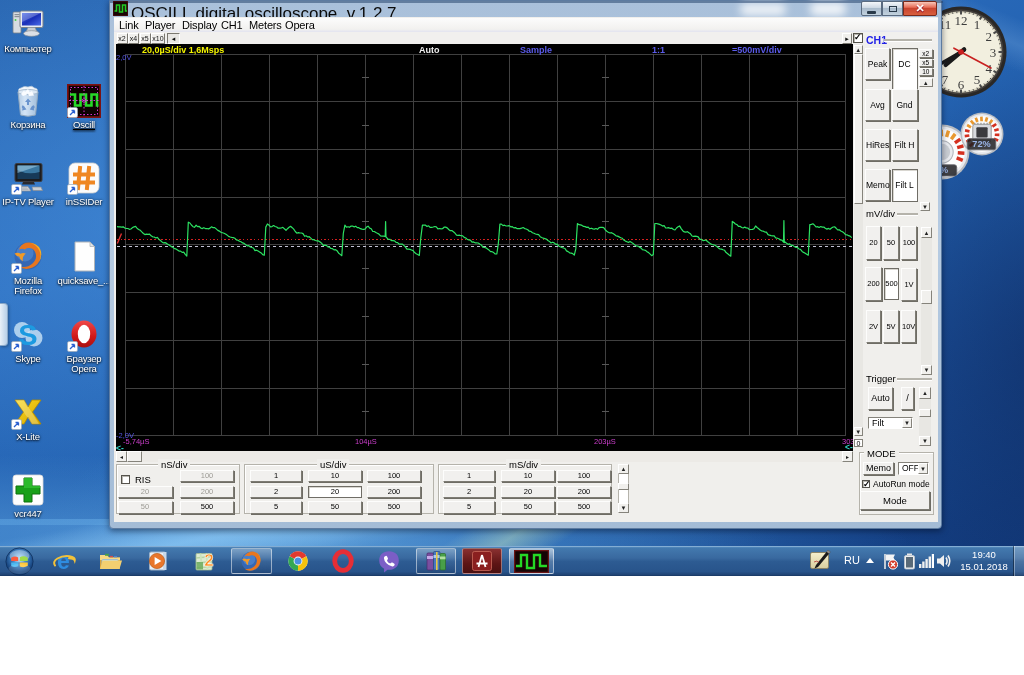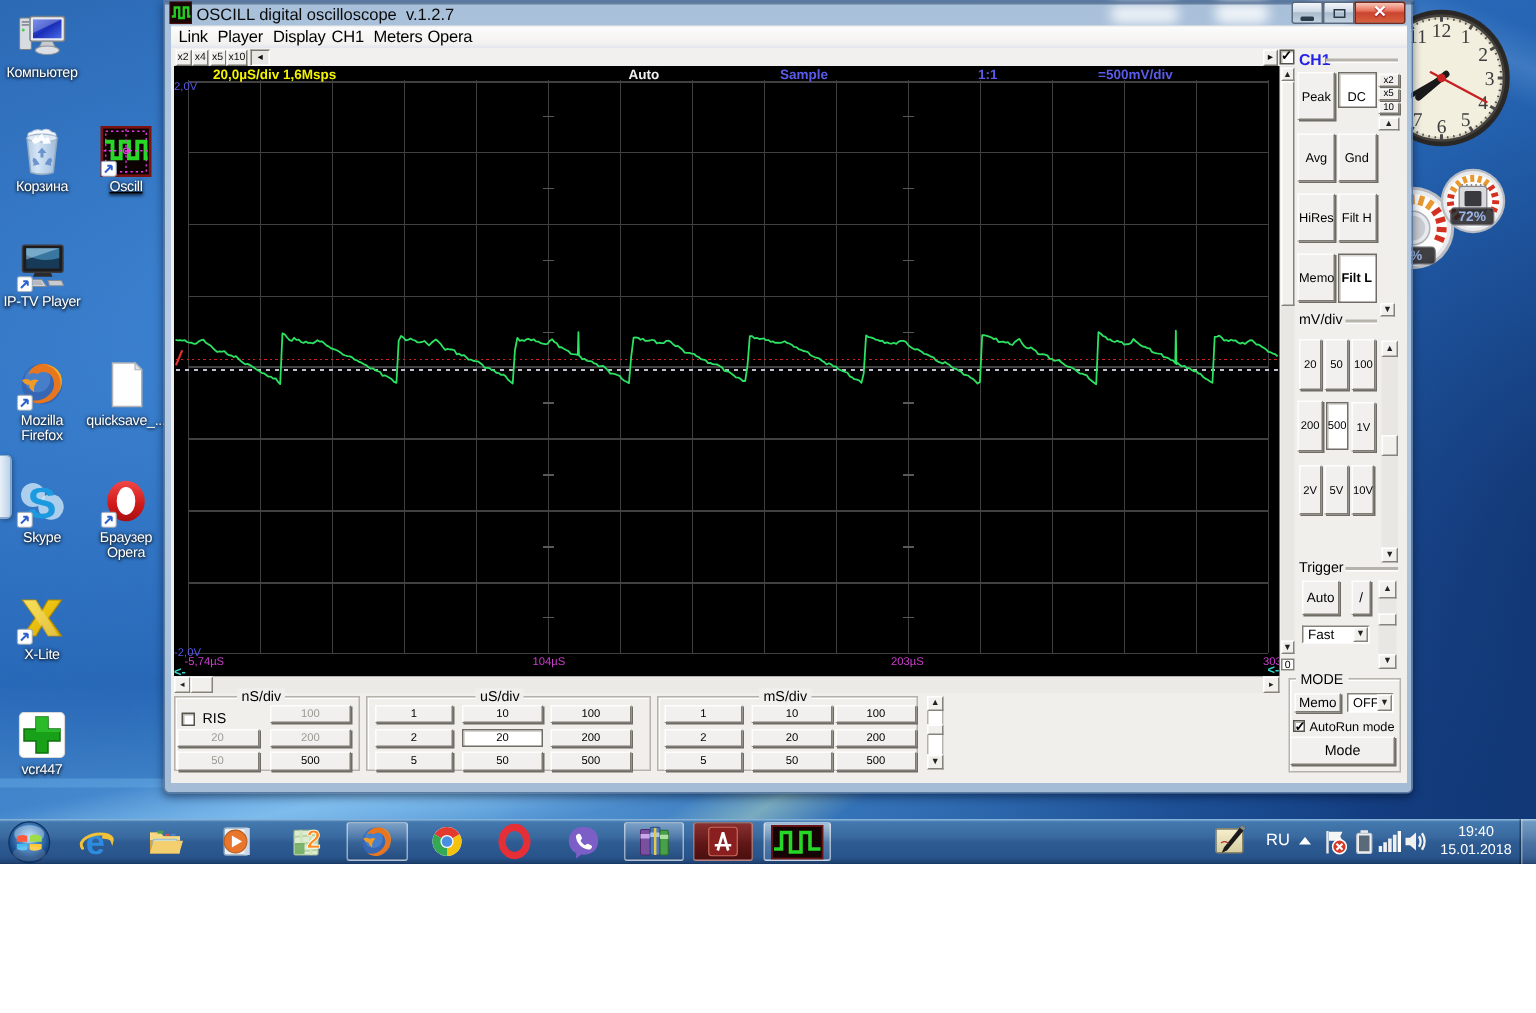--- a/index.html
+++ b/index.html
@@ -123,20 +123,39 @@
 <g stroke="#9a9ea4" stroke-width="0.7">
           <path d="M6,27 L16.5,27 M6.8,28.3 L17.5,28.3"></path>
         </g>
 <path d="M21,26 L30,26 L31.5,29.5 L22,29.5 Z" fill="#c8ccd2" stroke="#888c92" stroke-width="0.7"></path>
 <g transform="translate(0,23)">
           <rect x="0.5" y="0.5" width="10" height="10" rx="1.5" fill="#fff" stroke="#9aa8b8" stroke-width="0.7"></rect>
 <path d="M3,8 L7.5,3.5 M7.5,3.5 L4.5,3.5 M7.5,3.5 L7.5,6.5" stroke="#2a5fd0" stroke-width="1.3" fill="none"></path>
         </g>
       </svg>
       <div class="lbl">IP-TV Player</div>
+    </div>
+ <div class="dico" style="left:48px;top:161px;">
+      <svg width="34" height="34" viewBox="0 0 34 34">
+<rect x="2" y="2" width="30" height="30" rx="6" fill="#fbfbfb" stroke="#d0d0d0" stroke-width="0.8"></rect>
+<g stroke="#f08built" stroke-width="0"></g>
+<g stroke="#ef8722" stroke-width="4" stroke-linecap="square">
+<line x1="13" y1="7" x2="11" y2="27"></line>
+          <line x1="22" y1="7" x2="20" y2="27"></line>
+        </g>
+<g stroke="#ef8722" stroke-width="4">
+          <line x1="6" y1="13.5" x2="28" y2="13.5"></line>
+          <line x1="6" y1="21.5" x2="28" y2="21.5"></line>
+        </g>
+<g transform="translate(0,23)">
+          <rect x="0.5" y="0.5" width="10" height="10" rx="1.5" fill="#fff" stroke="#9aa8b8" stroke-width="0.7"></rect>
+<path d="M3,8 L7.5,3.5 M7.5,3.5 L4.5,3.5 M7.5,3.5 L7.5,6.5" stroke="#2a5fd0" stroke-width="1.3" fill="none"></path>
+        </g>
+      </svg>
+      <div class="lbl">inSSIDer</div>
     </div>
  <div class="dico" style="left:-8px;top:240px;">
       <svg width="34" height="34" viewBox="0 0 34 34">
 <circle cx="17" cy="16" r="13.5" fill="#3567b4"></circle>
 <circle cx="14" cy="13" r="8.5" fill="#4a82cc" opacity="0.85"></circle>
 <path d="M15,2.8 Q21,1.5 26,6 Q31,10.5 29.5,17.5 Q28,24.5 21.5,27.5 Q14,30.8 8,26.5 Q16,28.5 21.5,23.5 Q26.5,18.8 24.5,13 Q23,8.5 18.8,8 Q15.8,7.6 14,9.4 Q10.8,7.8 7.8,9.8 Q9.8,4.2 15,2.8 Z" fill="#e8761e"></path>
 <path d="M17,2.6 Q25,3.5 28.3,10.5 Q31,16.5 27.5,22.5 Q32,16 29.3,9.5 Q26.5,3.2 17,2.6 Z" fill="#f8b020"></path>
 <path d="M3.6,13.5 Q7,11.8 9.5,13.8 Q12,12.2 14.8,13.5 Q11,16.5 11.8,21.5 Q8.8,19.8 8.2,16.5 Q5.8,16.8 3.6,13.5 Z" fill="#f09a28"></path>
 <g transform="translate(0,23)">
           <rect x="0.5" y="0.5" width="10" height="10" rx="1.5" fill="#fff" stroke="#9aa8b8" stroke-width="0.7"></rect>
@@ -346,21 +365,21 @@
  <div id="win">
       <div style="position:absolute;left:630px;top:2px;width:46px;height:13px;background:rgba(255,255,255,0.75);filter:blur(4px);border-radius:6px;"></div>
  <div style="position:absolute;left:700px;top:1px;width:36px;height:14px;background:rgba(255,255,255,0.8);filter:blur(4px);border-radius:6px;"></div>
  <div style="position:absolute;left:762px;top:2px;width:30px;height:13px;background:rgba(255,255,255,0.7);filter:blur(4px);border-radius:6px;"></div>
  <div style="position:absolute;left:0px;top:0px;width:833px;height:2px;background:rgba(40,70,110,0.55);"></div>
     </div>
  <svg id="appicon" style="position:absolute;left:113px;top:1px" width="15" height="15" viewBox="0 0 15 15">
   <rect x="0" y="0" width="15" height="15" fill="#1a0505" stroke="#5a1010" stroke-width="1"></rect>
   <polyline points="1.5,10 3.5,10 3.5,4 6.5,4 6.5,11 9.5,11 9.5,4 12.5,4 12.5,10 14,10" fill="none" stroke="#22cc22" stroke-width="1.6"></polyline>
  </svg>
- <div id="title" style="position:absolute;left:131px;top:3.5px;font-size:11px;color:#0a0a0a;">OSCILL digital oscilloscope&nbsp; v.1.2.7</div>
+ <div id="title" style="position:absolute;left:131px;top:3.5px;font-size:17px;color:#0a0a0a;">OSCILL digital oscilloscope&nbsp; v.1.2.7</div>
  <div style="position:absolute;left:861px;top:1px;width:21px;height:15px;background:linear-gradient(to bottom,#f4f7fa,#cdd8e4 45%,#aabccd 50%,#c3d2de);border:1px solid #5a6b80;border-radius:2px 0 0 2px;">
    <div style="position:absolute;left:5px;top:9px;width:9px;height:3px;background:#2a3a4a;border-radius:1px;"></div>
     </div>
  <div style="position:absolute;left:882px;top:1px;width:21px;height:15px;background:linear-gradient(to bottom,#f4f7fa,#cdd8e4 45%,#aabccd 50%,#c3d2de);border:1px solid #5a6b80;">
    <div style="position:absolute;left:6px;top:4px;width:8px;height:6px;border:1.5px solid #2a3a4a;"></div>
     </div>
  <div style="position:absolute;left:903px;top:1px;width:34px;height:15px;background:linear-gradient(to bottom,#f7c6b8,#e8705a 40%,#c94530 50%,#d95f3e);border:1px solid #7a2a1a;border-radius:0 2px 2px 0;color:#fff;font-size:11px;font-weight:bold;text-align:center;line-height:13px;text-shadow:0 1px 1px #802;">✕</div>
  <div id="client" style="position:absolute;left:114px;top:17px;width:824px;height:505px;background:#f0efec;"></div>
  <div id="menubar" style="position:absolute;left:114px;top:18px;width:824px;height:14px;background:linear-gradient(to bottom,#fcfcfc,#f2f1ef 80%,#e2e4f0);font-size:11px;letter-spacing:-0.15px;color:#000;">
    <span class="mi" style="left:5px;">Link</span>
@@ -444,31 +463,31 @@
 </g>
 </svg>
  <div class="sb" style="left:853.5px;top:44px;width:9.5px;height:392px;background:#e8e7e3;"></div>
  <div class="sbtn" style="left:853.5px;top:45px;width:9.5px;height:9px;line-height:8px;">▲</div>
  <div class="sbtn" style="left:853.5px;top:54px;width:9.5px;height:150px;"></div>
  <div class="sbtn" style="left:853.5px;top:427px;width:9.5px;height:9px;line-height:8px;">▼</div>
  <div class="chk on" style="left:853px;top:33px;width:10px;height:10px;"></div>
  <div style="position:absolute;left:866px;top:33.5px;font-size:10.5px;font-weight:bold;color:#2222e6;">CH1</div>
  <div style="position:absolute;left:884px;top:39px;width:48px;height:1.5px;background:#b5b3ab;box-shadow:0 1px 0 #fff;"></div>
  <div class="btn" style="left:865px;top:48px;width:25px;height:32px;font-size:8.5px;line-height:30px;">Peak</div>
- <div class="btn sel" style="left:891.5px;top:48px;width:26px;height:24px;font-size:8.5px;line-height:31px;">DC</div>
+ <div class="btn sel" style="left:891.5px;top:48px;width:26px;height:42px;font-size:8.5px;line-height:31px;">DC</div>
  <div class="btn" style="left:919px;top:49px;width:13.5px;height:8.5px;font-size:6.5px;line-height:7px;">x2</div>
  <div class="btn" style="left:919px;top:58.5px;width:13.5px;height:8px;font-size:6.5px;line-height:6.5px;">x5</div>
  <div class="btn" style="left:919px;top:68px;width:13.5px;height:8px;font-size:6.5px;line-height:6.5px;">10</div>
  <div class="sbtn" style="left:919px;top:77.5px;width:13.5px;height:9px;line-height:8px;">▲</div>
  <div class="btn" style="left:865px;top:89px;width:25px;height:32px;font-size:8.5px;line-height:30px;">Avg</div>
  <div class="btn" style="left:891.5px;top:89px;width:26px;height:32px;font-size:8.5px;line-height:30px;">Gnd</div>
  <div class="btn" style="left:865px;top:129px;width:25px;height:32px;font-size:8.5px;line-height:30px;">HiRes</div>
  <div class="btn" style="left:891.5px;top:129px;width:26px;height:32px;font-size:8.5px;line-height:30px;">Filt H</div>
  <div class="btn" style="left:865px;top:169px;width:25px;height:32px;font-size:8.5px;line-height:30px;">Memo</div>
- <div class="btn sel" style="left:891.5px;top:169px;width:26px;height:33px;font-size:8.5px;line-height:31px;font-weight:bold;">Filt L</div>
+ <div class="btn sel" style="left:891.5px;top:169px;width:26px;height:33px;font-size:8.5px;line-height:31px;">Filt L</div>
  <div style="position:absolute;left:866px;top:208px;font-size:9.5px;">mV/div</div>
  <div style="position:absolute;left:897px;top:213px;width:21px;height:1.5px;background:#b5b3ab;box-shadow:0 1px 0 #fff;"></div>
  <div class="sbtn" style="left:920px;top:202px;width:10px;height:9px;line-height:8px;">▼</div>
  <div class="btn" style="left:866px;top:226px;width:15px;height:34px;font-size:7.5px;line-height:32px;">20</div>
  <div class="btn" style="left:883px;top:226px;width:16px;height:34px;font-size:7.5px;line-height:32px;">50</div>
  <div class="btn" style="left:901px;top:226px;width:16px;height:34px;font-size:7.5px;line-height:32px;">100</div>
  <div class="btn" style="left:865px;top:267px;width:17px;height:34px;font-size:7.5px;line-height:32px;">200</div>
  <div class="btn sel" style="left:884px;top:268px;width:15px;height:32px;font-size:7.5px;line-height:30px;">500</div>
  <div class="btn" style="left:901px;top:268px;width:16px;height:33px;font-size:7.5px;line-height:31px;">1V</div>
  <div class="btn" style="left:866px;top:310px;width:15px;height:33px;font-size:7.5px;line-height:31px;">2V</div>
@@ -479,21 +498,21 @@
  <div class="sbtn" style="left:921px;top:290px;width:11px;height:14px;"></div>
  <div class="sbtn" style="left:921px;top:365px;width:11px;height:10px;line-height:9px;">▼</div>
  <div style="position:absolute;left:866px;top:373px;font-size:9.5px;">Trigger</div>
  <div style="position:absolute;left:897px;top:378px;width:35px;height:1.5px;background:#b5b3ab;box-shadow:0 1px 0 #fff;"></div>
  <div class="btn" style="left:868px;top:387px;width:25px;height:23px;font-size:9px;line-height:21px;">Auto</div>
  <div class="btn" style="left:901px;top:387px;width:13px;height:23px;font-size:9px;line-height:21px;">/</div>
  <div class="sb" style="left:919px;top:387px;width:12px;height:58px;background:#e8e7e3;"></div>
  <div class="sbtn" style="left:919px;top:387px;width:12px;height:12px;line-height:11px;">▲</div>
  <div class="sbtn" style="left:919px;top:409px;width:12px;height:8px;"></div>
  <div class="sbtn" style="left:919px;top:435.5px;width:12px;height:10px;line-height:9px;">▼</div>
- <div style="position:absolute;left:868px;top:417px;width:45px;height:12px;background:#fff;border:1px solid;border-color:#85837b #fff #fff #85837b;font-size:9px;line-height:10px;padding-left:3px;">Fast</div>
+ <div style="position:absolute;left:868px;top:417px;width:45px;height:12px;background:#fff;border:1px solid;border-color:#85837b #fff #fff #85837b;font-size:9px;line-height:10px;padding-left:3px;">Filt</div>
  <div class="sbtn" style="left:902px;top:418px;width:10px;height:10px;line-height:9px;">▼</div>
  <div style="position:absolute;left:854px;top:439px;width:9px;height:8px;background:#fff;border:1px solid #85837b;font-size:7px;line-height:7px;text-align:center;">0</div>
  <div class="grp" style="left:859px;top:452px;width:75px;height:63px;"></div>
  <div class="glabel" style="left:864px;top:448px;">MODE</div>
  <div class="btn" style="left:863px;top:462px;width:31px;height:13px;font-size:9px;line-height:11px;">Memo</div>
  <div style="position:absolute;left:898px;top:462px;width:31px;height:13px;background:#fff;border:1px solid;border-color:#85837b #fff #fff #85837b;font-size:8.5px;line-height:11px;padding-left:3px;">OFF</div>
  <div class="sbtn" style="left:918px;top:463px;width:10px;height:11px;line-height:10px;">▼</div>
  <div class="chk on" style="left:862px;top:480px;width:8px;height:8px;"></div>
  <div style="position:absolute;left:873px;top:479px;font-size:8.5px;">AutoRun mode</div>
  <div class="btn" style="left:860px;top:491px;width:70px;height:19px;font-size:9.5px;line-height:17px;">Mode</div>

